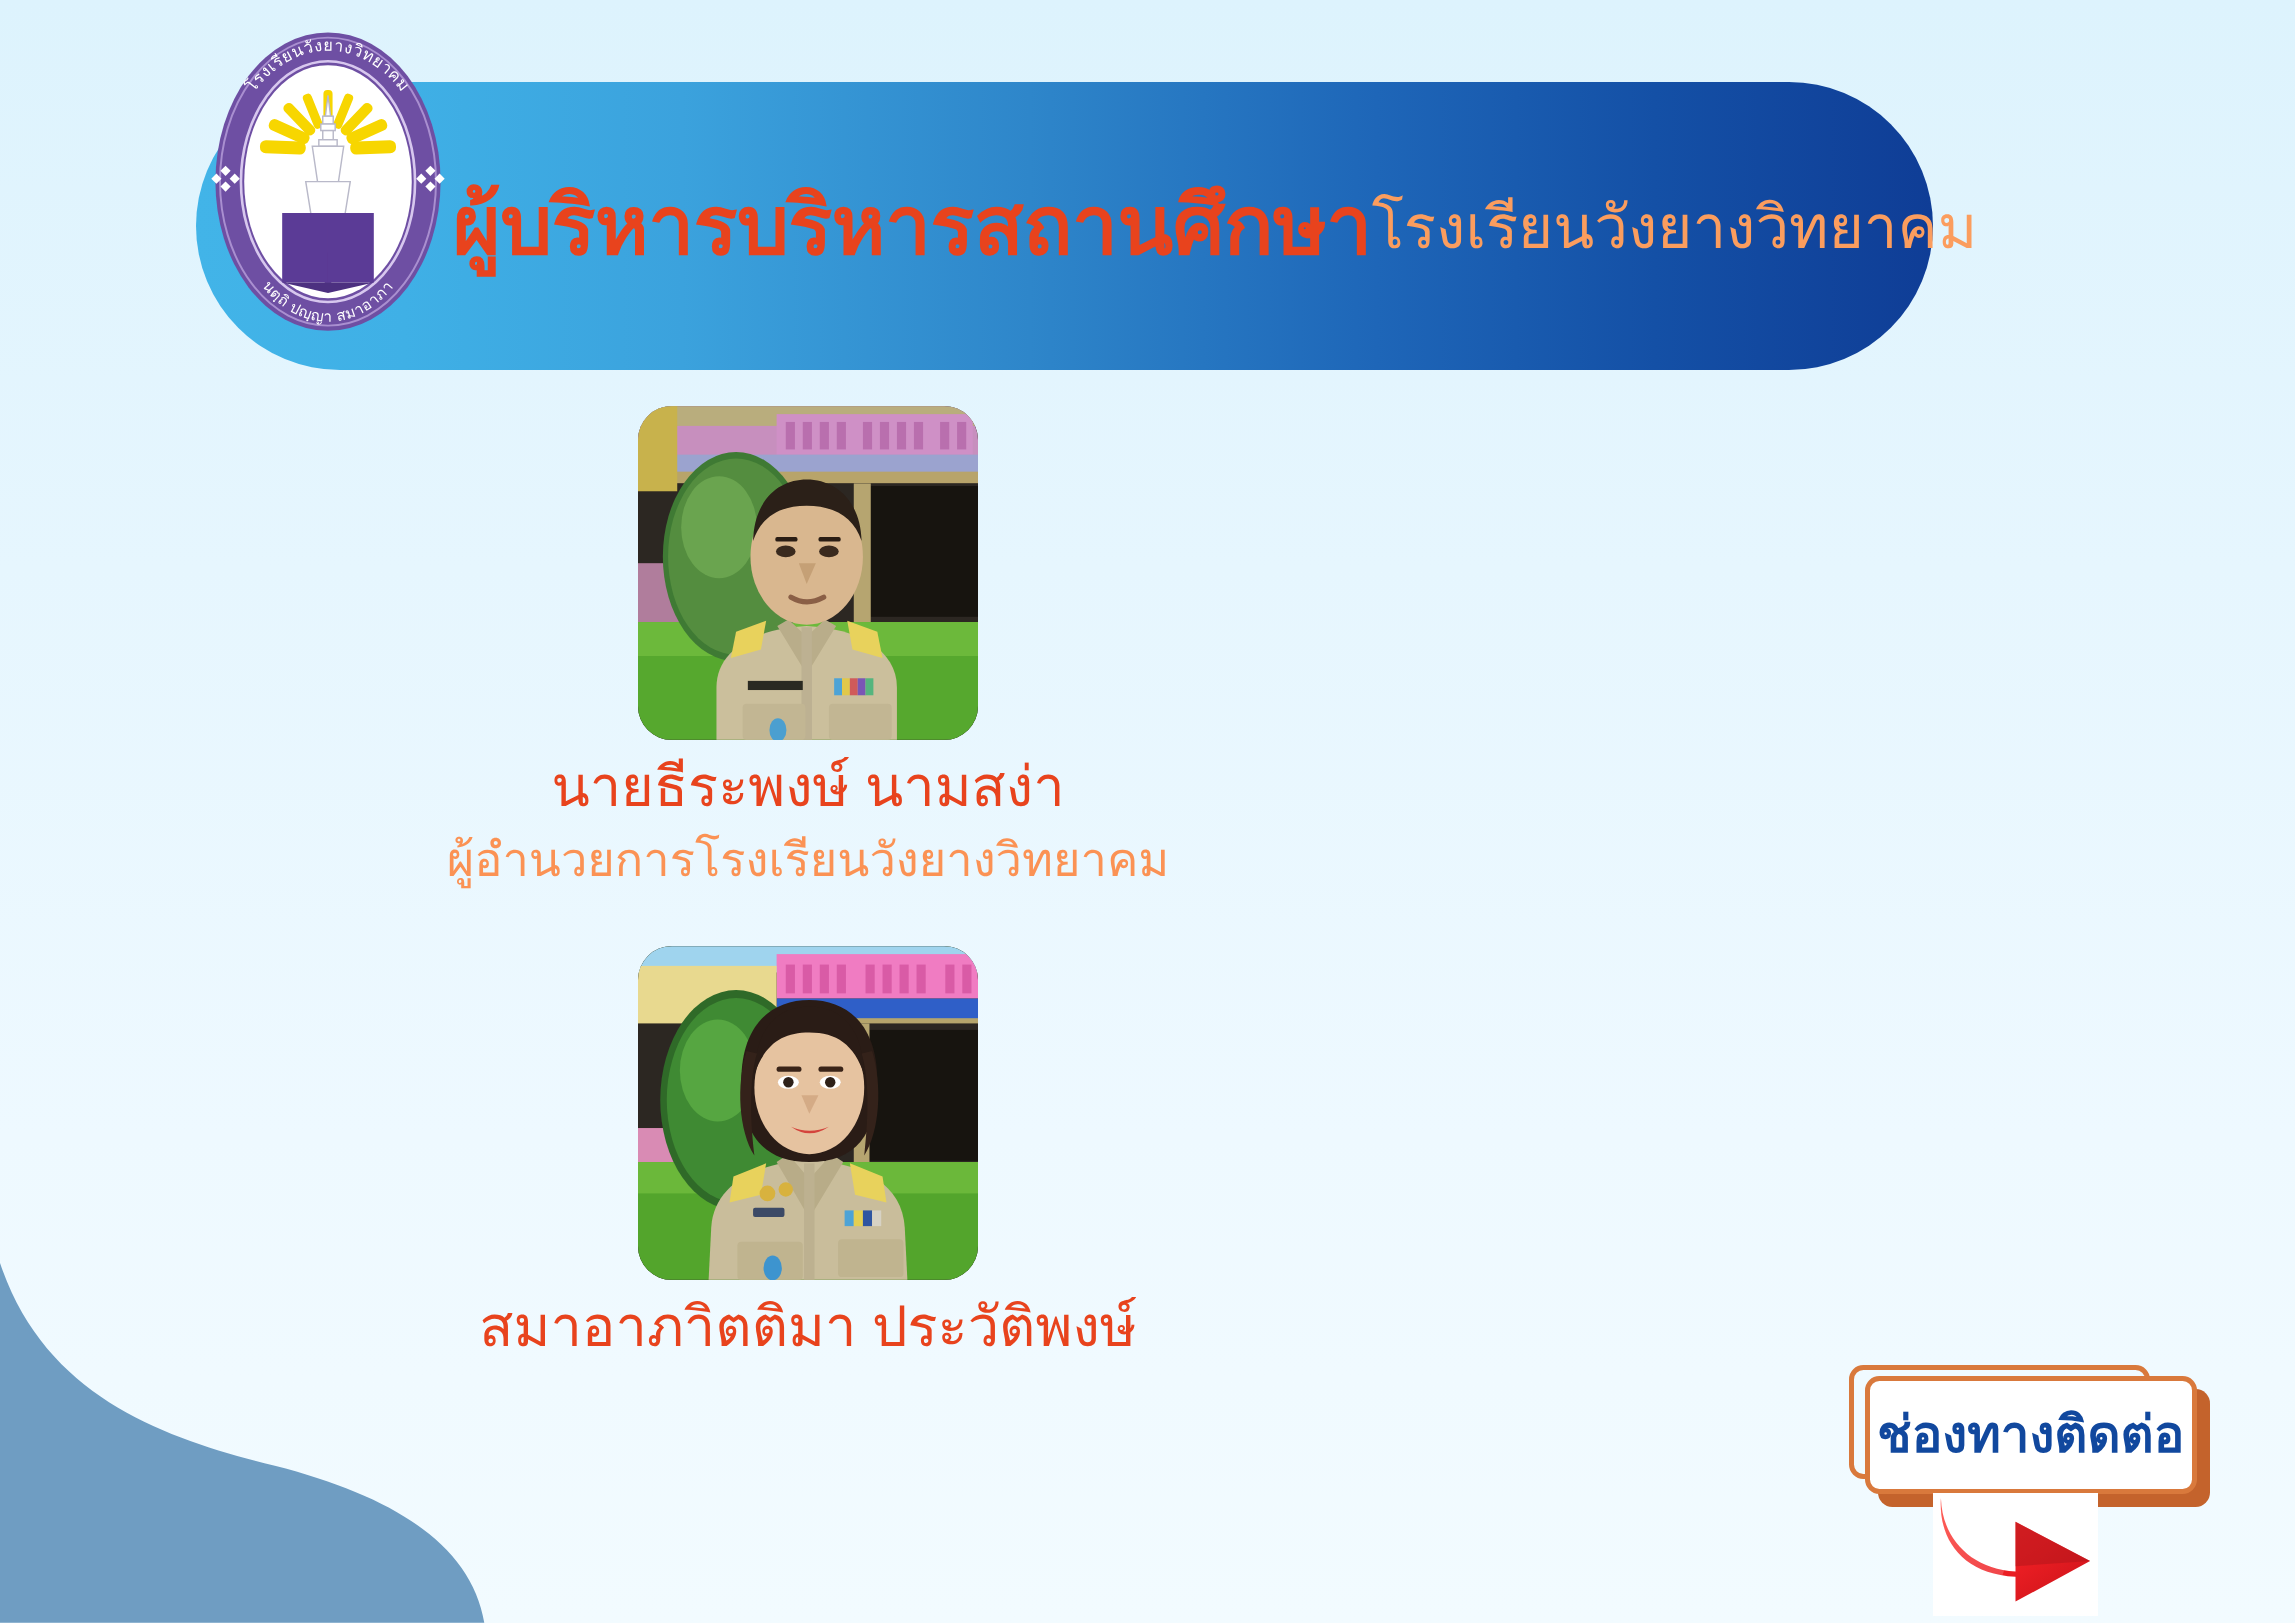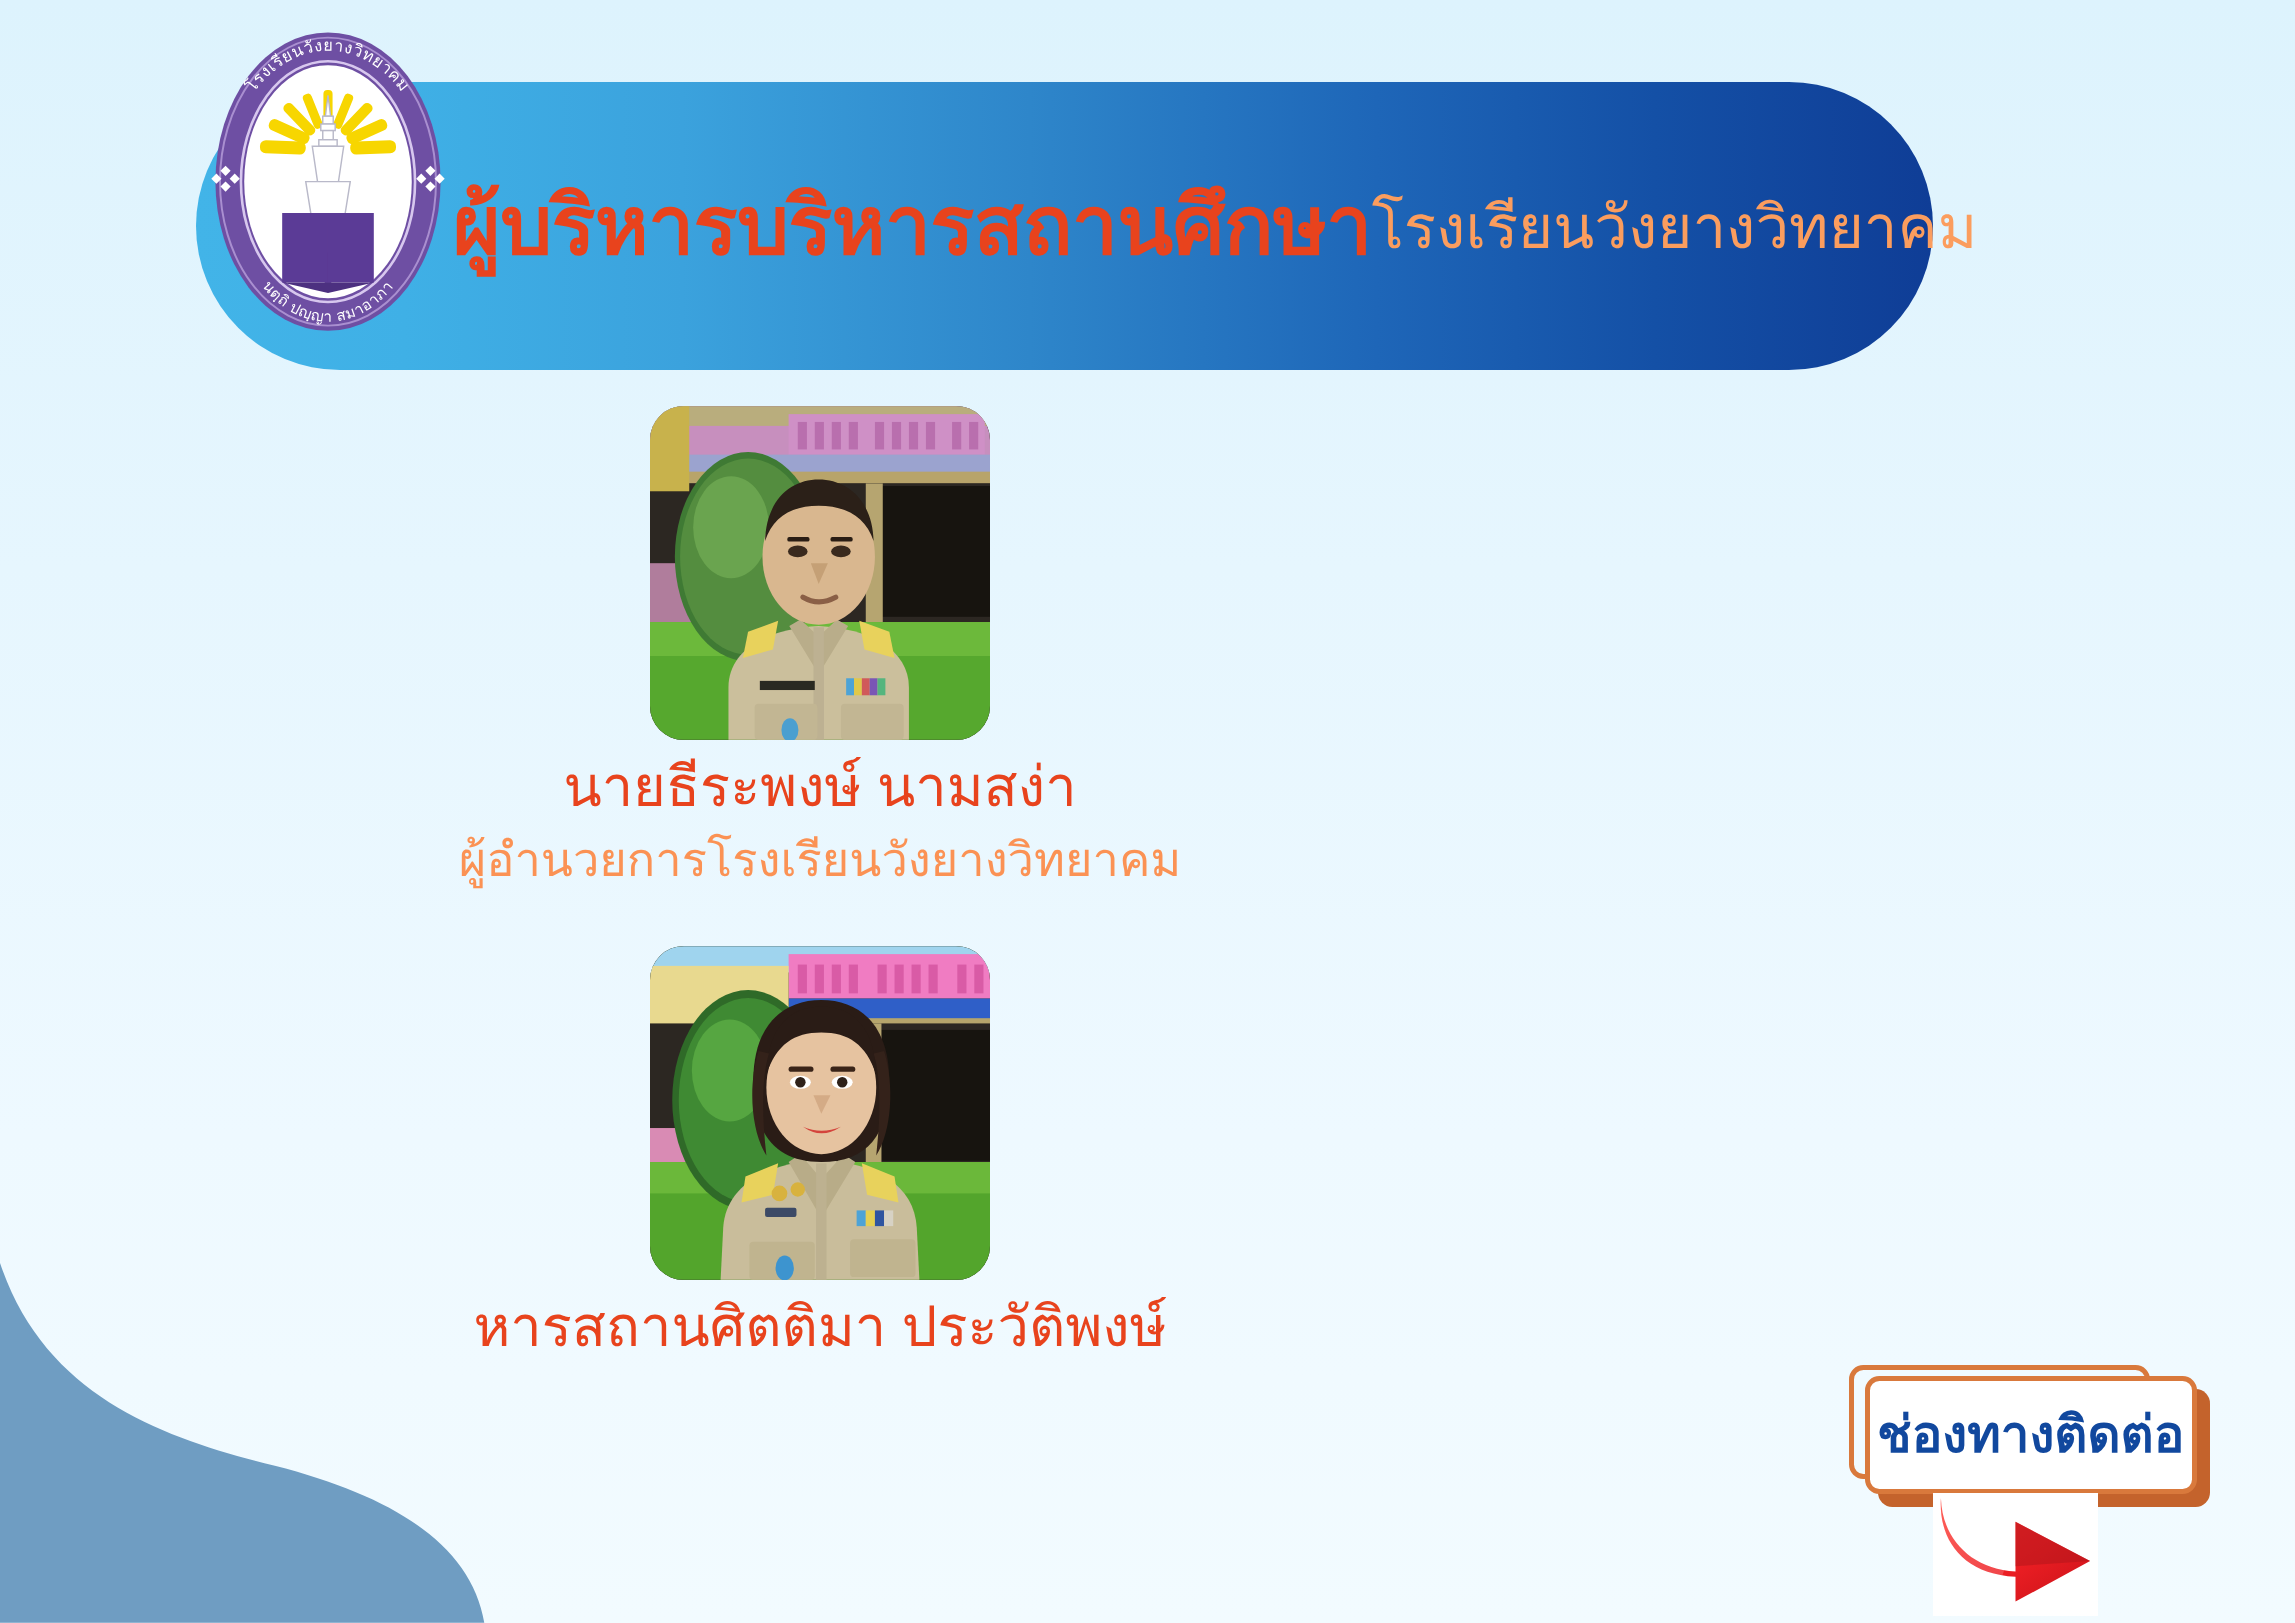--- a/index.html
+++ b/index.html
@@ -85,21 +85,21 @@
     position: absolute;
     left: 184px;
     top: 18.3px;
     width: 288px;
     height: 327px;
   }
 
   
   .people {
     position: absolute;
-    left: 12px;
+    left: 0;
     top: 406px;
     width: 1616px;
     display: flex;
     flex-direction: column;
     align-items: center;
   }
 
   .person {
     display: flex;
     flex-direction: column;
@@ -420,21 +420,21 @@
           <ellipse cx="230" cy="208" rx="16" ry="10" fill="#ffffff"></ellipse>
           <ellipse cx="294" cy="208" rx="16" ry="10" fill="#ffffff"></ellipse>
           <circle cx="230" cy="208" r="8" fill="#2e2119"></circle>
           <circle cx="294" cy="208" r="8" fill="#2e2119"></circle>
           <rect x="212" y="184" width="38" height="8" rx="4" fill="#3a2418"></rect>
           <rect x="276" y="184" width="38" height="8" rx="4" fill="#3a2418"></rect>
           <path d="M250,228 L262,256 L276,228 Z" fill="#d4ab86"></path>
           <path d="M234,276 Q262,296 292,276 Q262,288 234,276 Z" fill="#d4443c"></path>
         </svg>
       </div>
-      <div class="person-name">หารสถานศิตติมา  ประวัติพงษ์</div>
+      <div class="person-name">สมาอาภาิตติมา  ประวัติพงษ์</div>
     </div>
 
   </div>
 
   <div class="contact-block">
     <div class="contact-ghost"></div>
     <div class="contact-shadow"></div>
     <div class="contact-button">
       <span class="contact-label">ช่องทางติดต่อ</span>
     </div>

